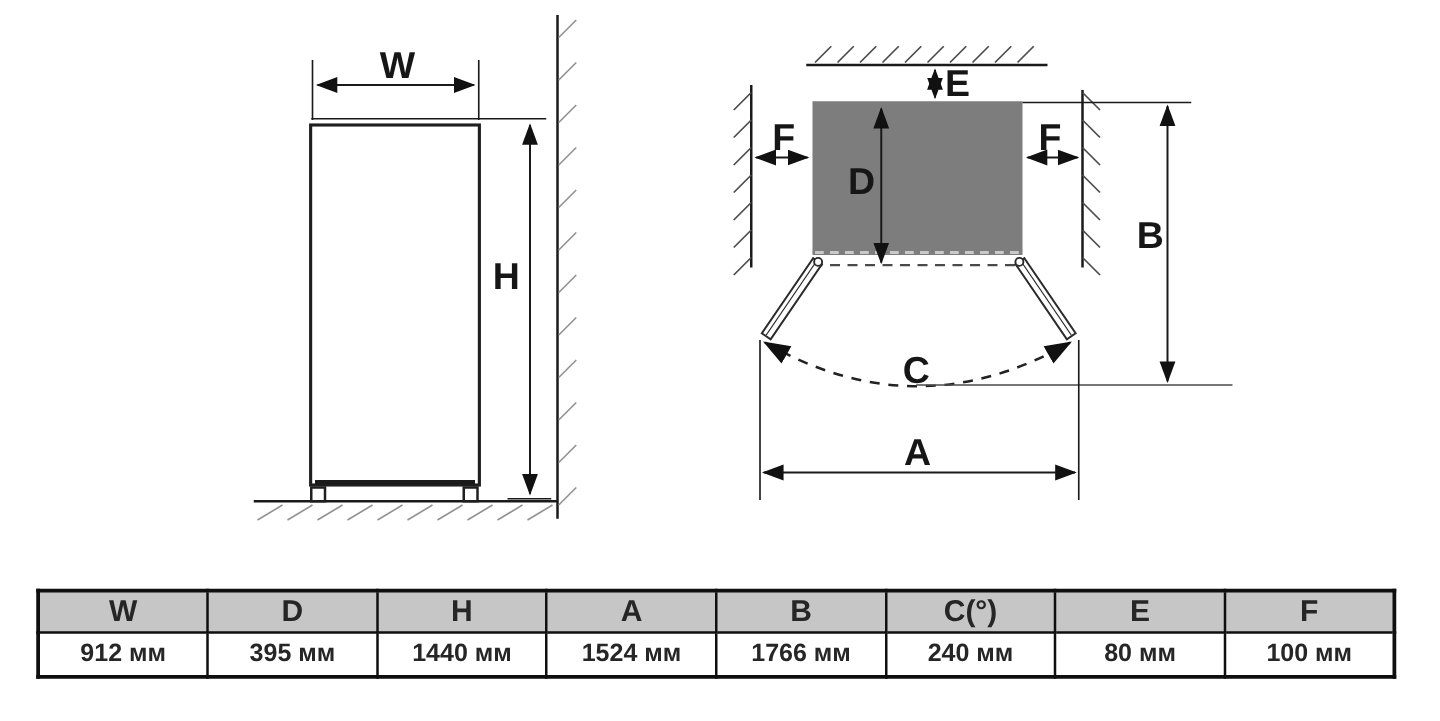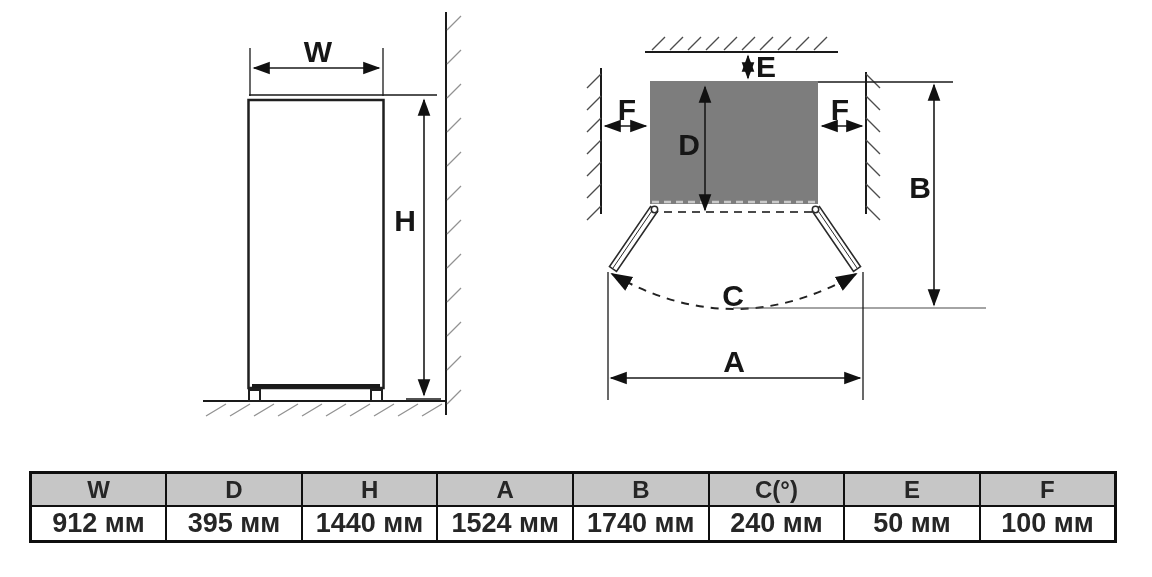--- a/index.html
+++ b/index.html
@@ -31,21 +31,21 @@
     text-align:center;vertical-align:middle;
     color:#262626;
     padding:0;
   }
   .dim-table th{
     background:#c6c6c6;
     height:31px;font-size:24px;font-weight:600;
   }
   .dim-table td{
     background:#ffffff;
-    height:33px;font-size:27px;font-weight:600;
+    height:33px;font-size:20px;font-weight:600;
   }
 </style>
 </head>
 <body>
 
 <div class="stage">
 
   <svg width="1152" height="462" viewBox="0 0 1152 462">
     <defs>
       <marker id="ah" viewBox="0 0 12 10" refX="11" refY="5" markerWidth="11" markerHeight="9" orient="auto-start-reverse">
@@ -134,21 +134,21 @@
         <th>E</th>
         <th>F</th>
       </tr>
     </thead>
     <tbody>
       <tr>
         <td>912 мм</td>
         <td>395 мм</td>
         <td>1440 мм</td>
         <td>1524 мм</td>
-        <td>1740 мм</td>
+        <td>1766 мм</td>
         <td>240 мм</td>
-        <td>50 мм</td>
+        <td>80 мм</td>
         <td>100 мм</td>
       </tr>
     </tbody>
   </table>
 
 </div>
 
 </body></html>

